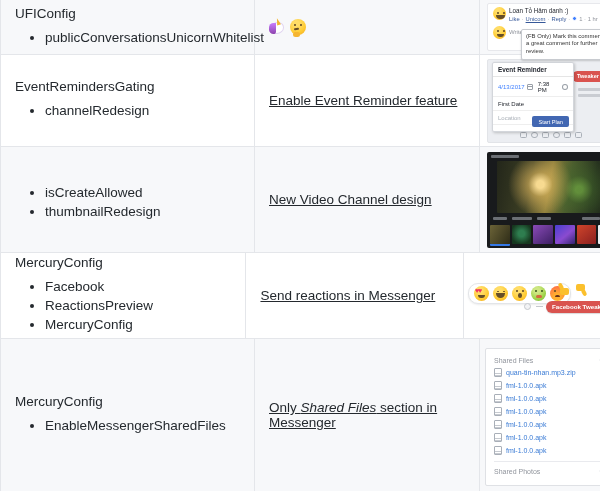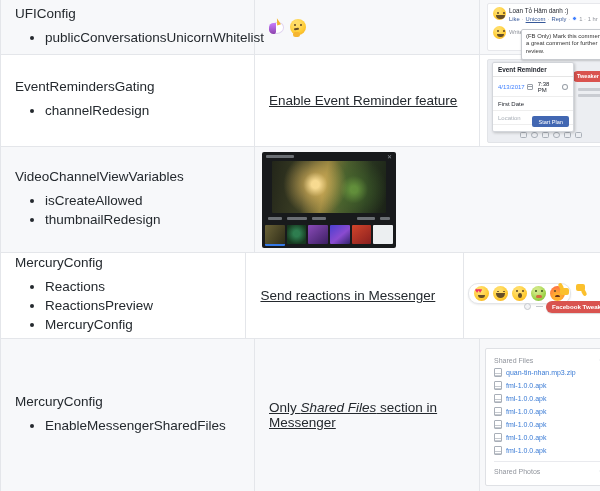--- a/index.html
+++ b/index.html
@@ -235,25 +235,27 @@
           <span class="gicon"></span>
           <span class="gicon"></span>
         </div>
         <span class="er-smiley"></span>
       </div>
     </div>
   </div>
 
   <div class="row alt" style="height:106px;">
     <div class="c1">
-      <div class="cfg">VideoChannelViewVariables</div>
       <ul class="params">
         <li>isCreateAllowed</li>
         <li>thumbnailRedesign</li>
       </ul>
+    </div>
+    <div class="c2">
+      <span>New Video Channel design</span>
     </div>
     <div class="c3">
       <div class="shot3">
         <div class="vp-top">
           <span class="vp-bar" style="width:28px;"></span>
           <span class="vp-x">✕</span>
         </div>
         <div class="vp-art"></div>
         <div class="vp-ctrl">
           <span style="display:flex;gap:5px;">
@@ -275,21 +277,21 @@
           <span class="vpt t6"></span>
         </div>
       </div>
     </div>
   </div>
 
   <div class="row" style="height:86px;">
     <div class="c1">
       <div class="cfg">MercuryConfig</div>
       <ul class="params">
-        <li>Reactions</li>
+        <li>Facebook</li>
         <li>ReactionsPreview</li>
         <li>MercuryConfig</li>
       </ul>
     </div>
     <div class="c2">
       <span>Send reactions in Messenger</span>
     </div>
     <div class="c3">
       <div class="shot4">
         <div class="rx-pill">

